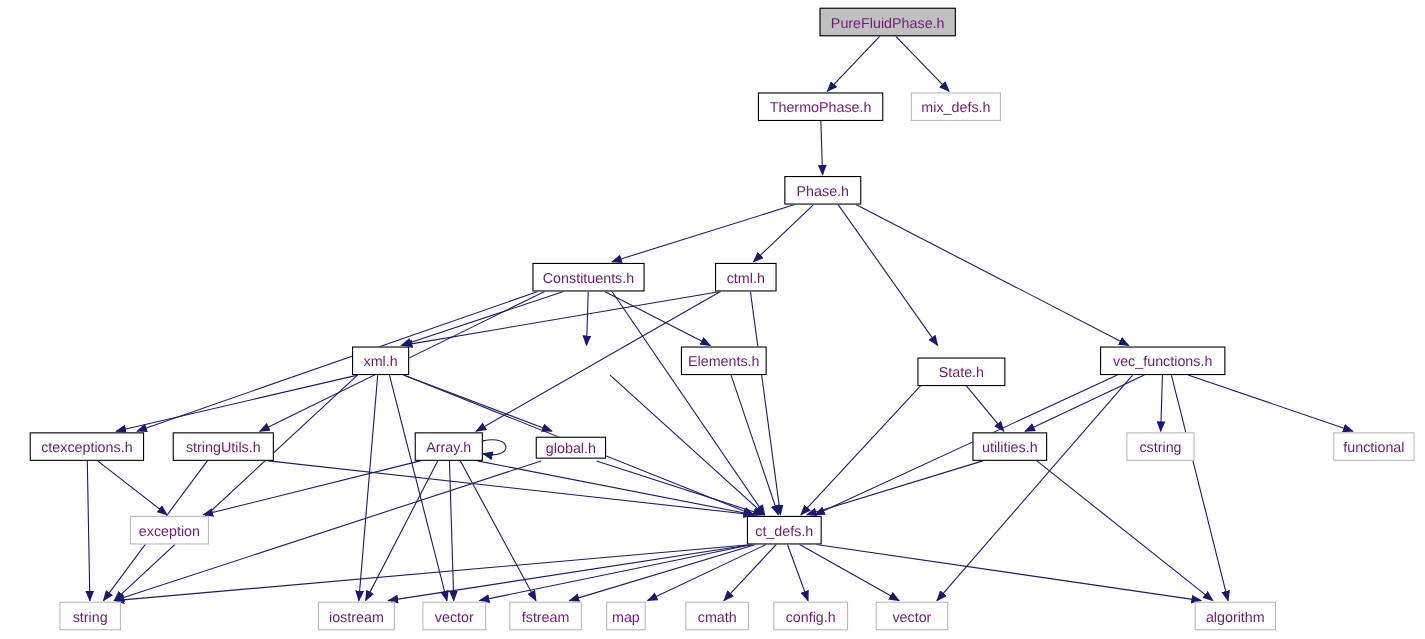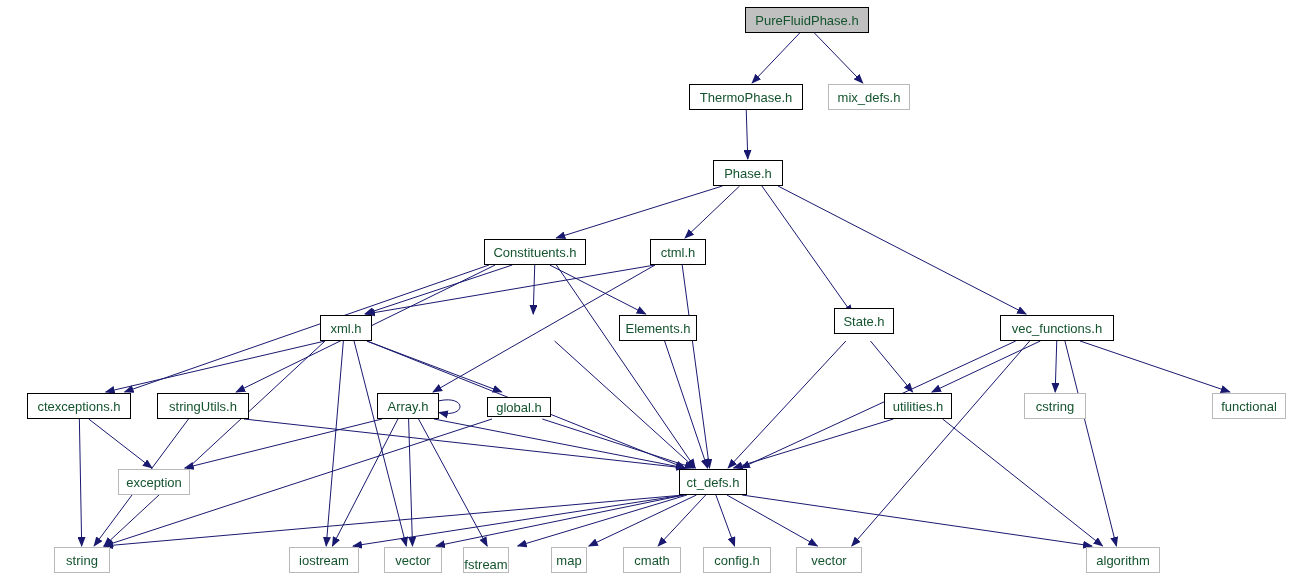--- a/index.html
+++ b/index.html
@@ -21,21 +21,21 @@
     position: absolute;
     left: 0; top: 0;
     width: 1295px;
     height: 581px;
   }
   .node {
     position: absolute;
     box-sizing: border-box;
     border: 1px solid #000000;
     background: #ffffff;
-    color: #14532d;
+    color: #701a75;
     font-size: 13px;
     text-align: center;
     display: flex;
     align-items: center;
     justify-content: center;
     white-space: nowrap;
     z-index: 2;
   }
   .node.external { border-color: #b9b9b9; }
   .node.root { background: #c0c0c0; }
@@ -124,21 +124,21 @@
     </div>
     <div class="node internal" style="left: 650px; top: 239px; width: 56px; height: 26px;">
       <span>ctml.h</span>
     </div>
     <div class="node internal" style="left: 320px; top: 315px; width: 52px; height: 26px;">
       <span>xml.h</span>
     </div>
     <div class="node internal" style="left: 619px; top: 315px; width: 78px; height: 26px;">
       <span>Elements.h</span>
     </div>
-    <div class="node internal" style="left: 834px; top: 308px; width: 60px; height: 26px;">
+    <div class="node internal" style="left: 834px; top: 325px; width: 80px; height: 26px;">
       <span>State.h</span>
     </div>
     <div class="node internal" style="left: 1000px; top: 315px; width: 114px; height: 26px;">
       <span>vec_functions.h</span>
     </div>
     <div class="node internal" style="left: 27px; top: 393px; width: 104px; height: 26px;">
       <span>ctexceptions.h</span>
     </div>
     <div class="node internal" style="left: 157px; top: 393px; width: 92px; height: 26px;">
       <span>stringUtils.h</span>
@@ -166,21 +166,21 @@
     </div>
     <div class="node external" style="left: 54px; top: 547px; width: 56px; height: 26px;">
       <span>string</span>
     </div>
     <div class="node external" style="left: 289px; top: 547px; width: 70px; height: 26px;">
       <span>iostream</span>
     </div>
     <div class="node external" style="left: 384px; top: 547px; width: 58px; height: 26px;">
       <span>vector</span>
     </div>
-    <div class="node external" style="left: 463px; top: 547px; width: 46px; height: 26px; align-items: flex-end;">
+    <div class="node external" style="left: 463px; top: 547px; width: 66px; height: 26px;">
       <span>fstream</span>
     </div>
     <div class="node external" style="left: 551px; top: 547px; width: 36px; height: 26px;">
       <span>map</span>
     </div>
     <div class="node external" style="left: 623px; top: 547px; width: 58px; height: 26px;">
       <span>cmath</span>
     </div>
     <div class="node external" style="left: 703px; top: 547px; width: 68px; height: 26px;">
       <span>config.h</span>

